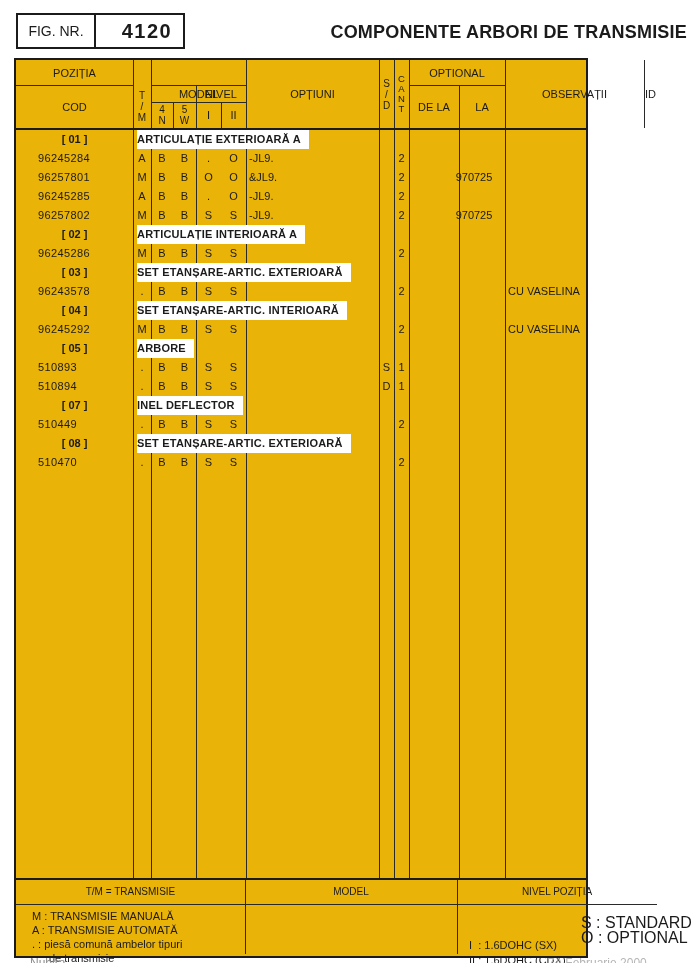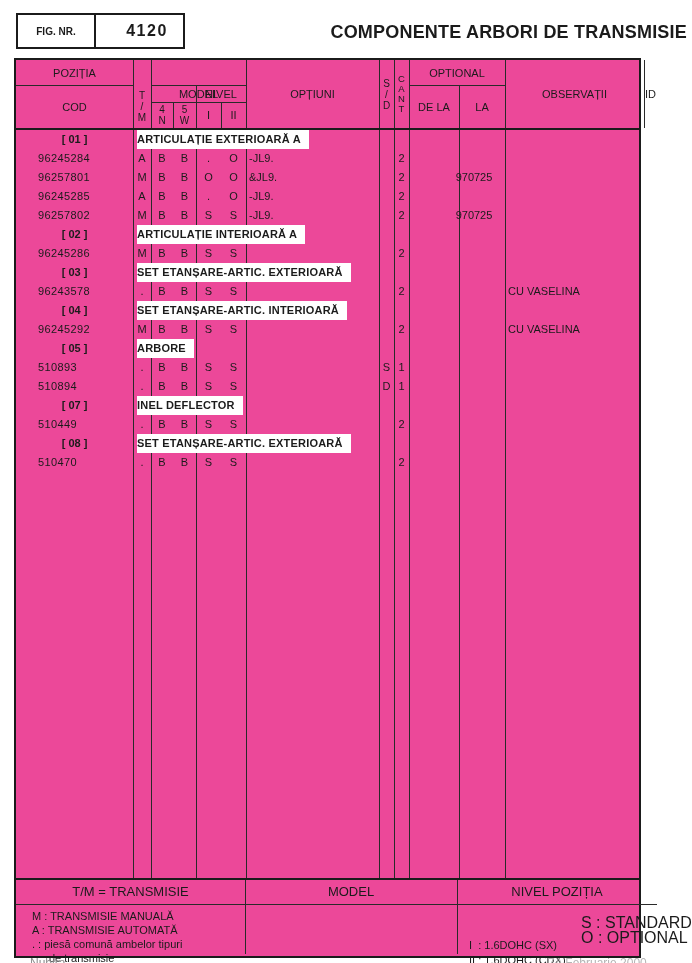--- a/index.html
+++ b/index.html
@@ -5,25 +5,25 @@
   html,body{margin:0;padding:0;}
   body{
     width:692px;height:963px;position:relative;overflow:hidden;
     background:#ffffff;color:#1b1b1b;
     font-family:"Liberation Sans", sans-serif;
     -webkit-font-smoothing:antialiased;
   }
   .abs{position:absolute;box-sizing:border-box;}
   
   .fig-box{left:16px;top:13px;width:169px;height:36px;border:2px solid #1b1b1b;display:flex;}
-  .fig-box .cellL{width:76px;border-right:2px solid #1b1b1b;display:flex;align-items:center;justify-content:center;font-weight:bold;font-size:10px;}
-  .fig-box .cellR{flex:1;display:flex;align-items:center;justify-content:center;font-weight:bold;font-size:16px;letter-spacing:1.5px;margin-left:15px;}
+  .fig-box .cellL{width:76px;border-right:2px solid #1b1b1b;display:flex;align-items:center;justify-content:center;font-weight:normal;font-size:14px;}
+  .fig-box .cellR{flex:1;display:flex;align-items:center;justify-content:center;font-weight:bold;font-size:20px;letter-spacing:1.5px;margin-left:15px;}
   .page-title{right:5px;top:22px;font-weight:bold;font-size:18px;letter-spacing:.2px;white-space:nowrap;}
   
-  .tbl{left:14px;top:58px;width:627px;height:900px;border:2px solid #1b1b1b;background:#ec4899;}
+  .tbl{left:14px;top:58px;width:574px;height:900px;border:2px solid #1b1b1b;background:#eab308;}
   .vline{position:absolute;width:1px;background:#2a2a2a;}
   .hline{position:absolute;height:1px;background:#2a2a2a;}
   .thead{position:absolute;left:0;top:0;width:100%;height:70px;border-bottom:2px solid #1b1b1b;box-sizing:border-box;}
   .hcell{position:absolute;display:flex;align-items:center;justify-content:center;text-align:center;font-size:11px;box-sizing:border-box;}
   .stack{white-space:pre-line;line-height:11px;font-size:10px;}
   .stack4{white-space:pre-line;line-height:10px;font-size:9.5px;}
   .tbody{position:absolute;left:0;top:70px;width:100%;height:748px;overflow:hidden;}
   .tbody .vline{top:0;bottom:0;height:auto;z-index:1;}
   .rows{position:absolute;inset:0;z-index:2;}
   .row{position:relative;height:19px;}
@@ -36,21 +36,21 @@
   .cl-m5{left:157px;width:23px;text-align:center;}
   .cl-n1{left:180px;width:25px;text-align:center;}
   .cl-n2{left:205px;width:25px;text-align:center;}
   .cl-opt{left:233px;width:128px;}
   .cl-sd{left:363px;width:15px;text-align:center;}
   .cl-cant{left:378px;width:15px;text-align:center;}
   .cl-dela{left:393px;width:50px;text-align:center;padding-left:40px;}
   .cl-obs{left:492px;width:134px;}
   
   .tfoot{position:absolute;left:0;top:818px;width:100%;height:78px;border-top:2px solid #1b1b1b;box-sizing:border-box;}
-  .fcell-h{position:absolute;top:0;height:24px;line-height:24px;text-align:center;font-size:13px;}
+  .fcell-h{position:absolute;top:0;height:24px;line-height:24px;text-align:center;font-size:10px;}
   .legend-lines{position:absolute;font-size:11px;line-height:14px;white-space:pre;}
   .legend-lines div:nth-child(4){padding-left:17px;}
   .faint{color:#8f8f8f;font-size:12px;white-space:nowrap;}
 </style>
 </head>
 <body>
 
 <div class="abs fig-box">
   <div class="cellL">FIG. NR.</div>
   <div class="cellR">4120</div>

